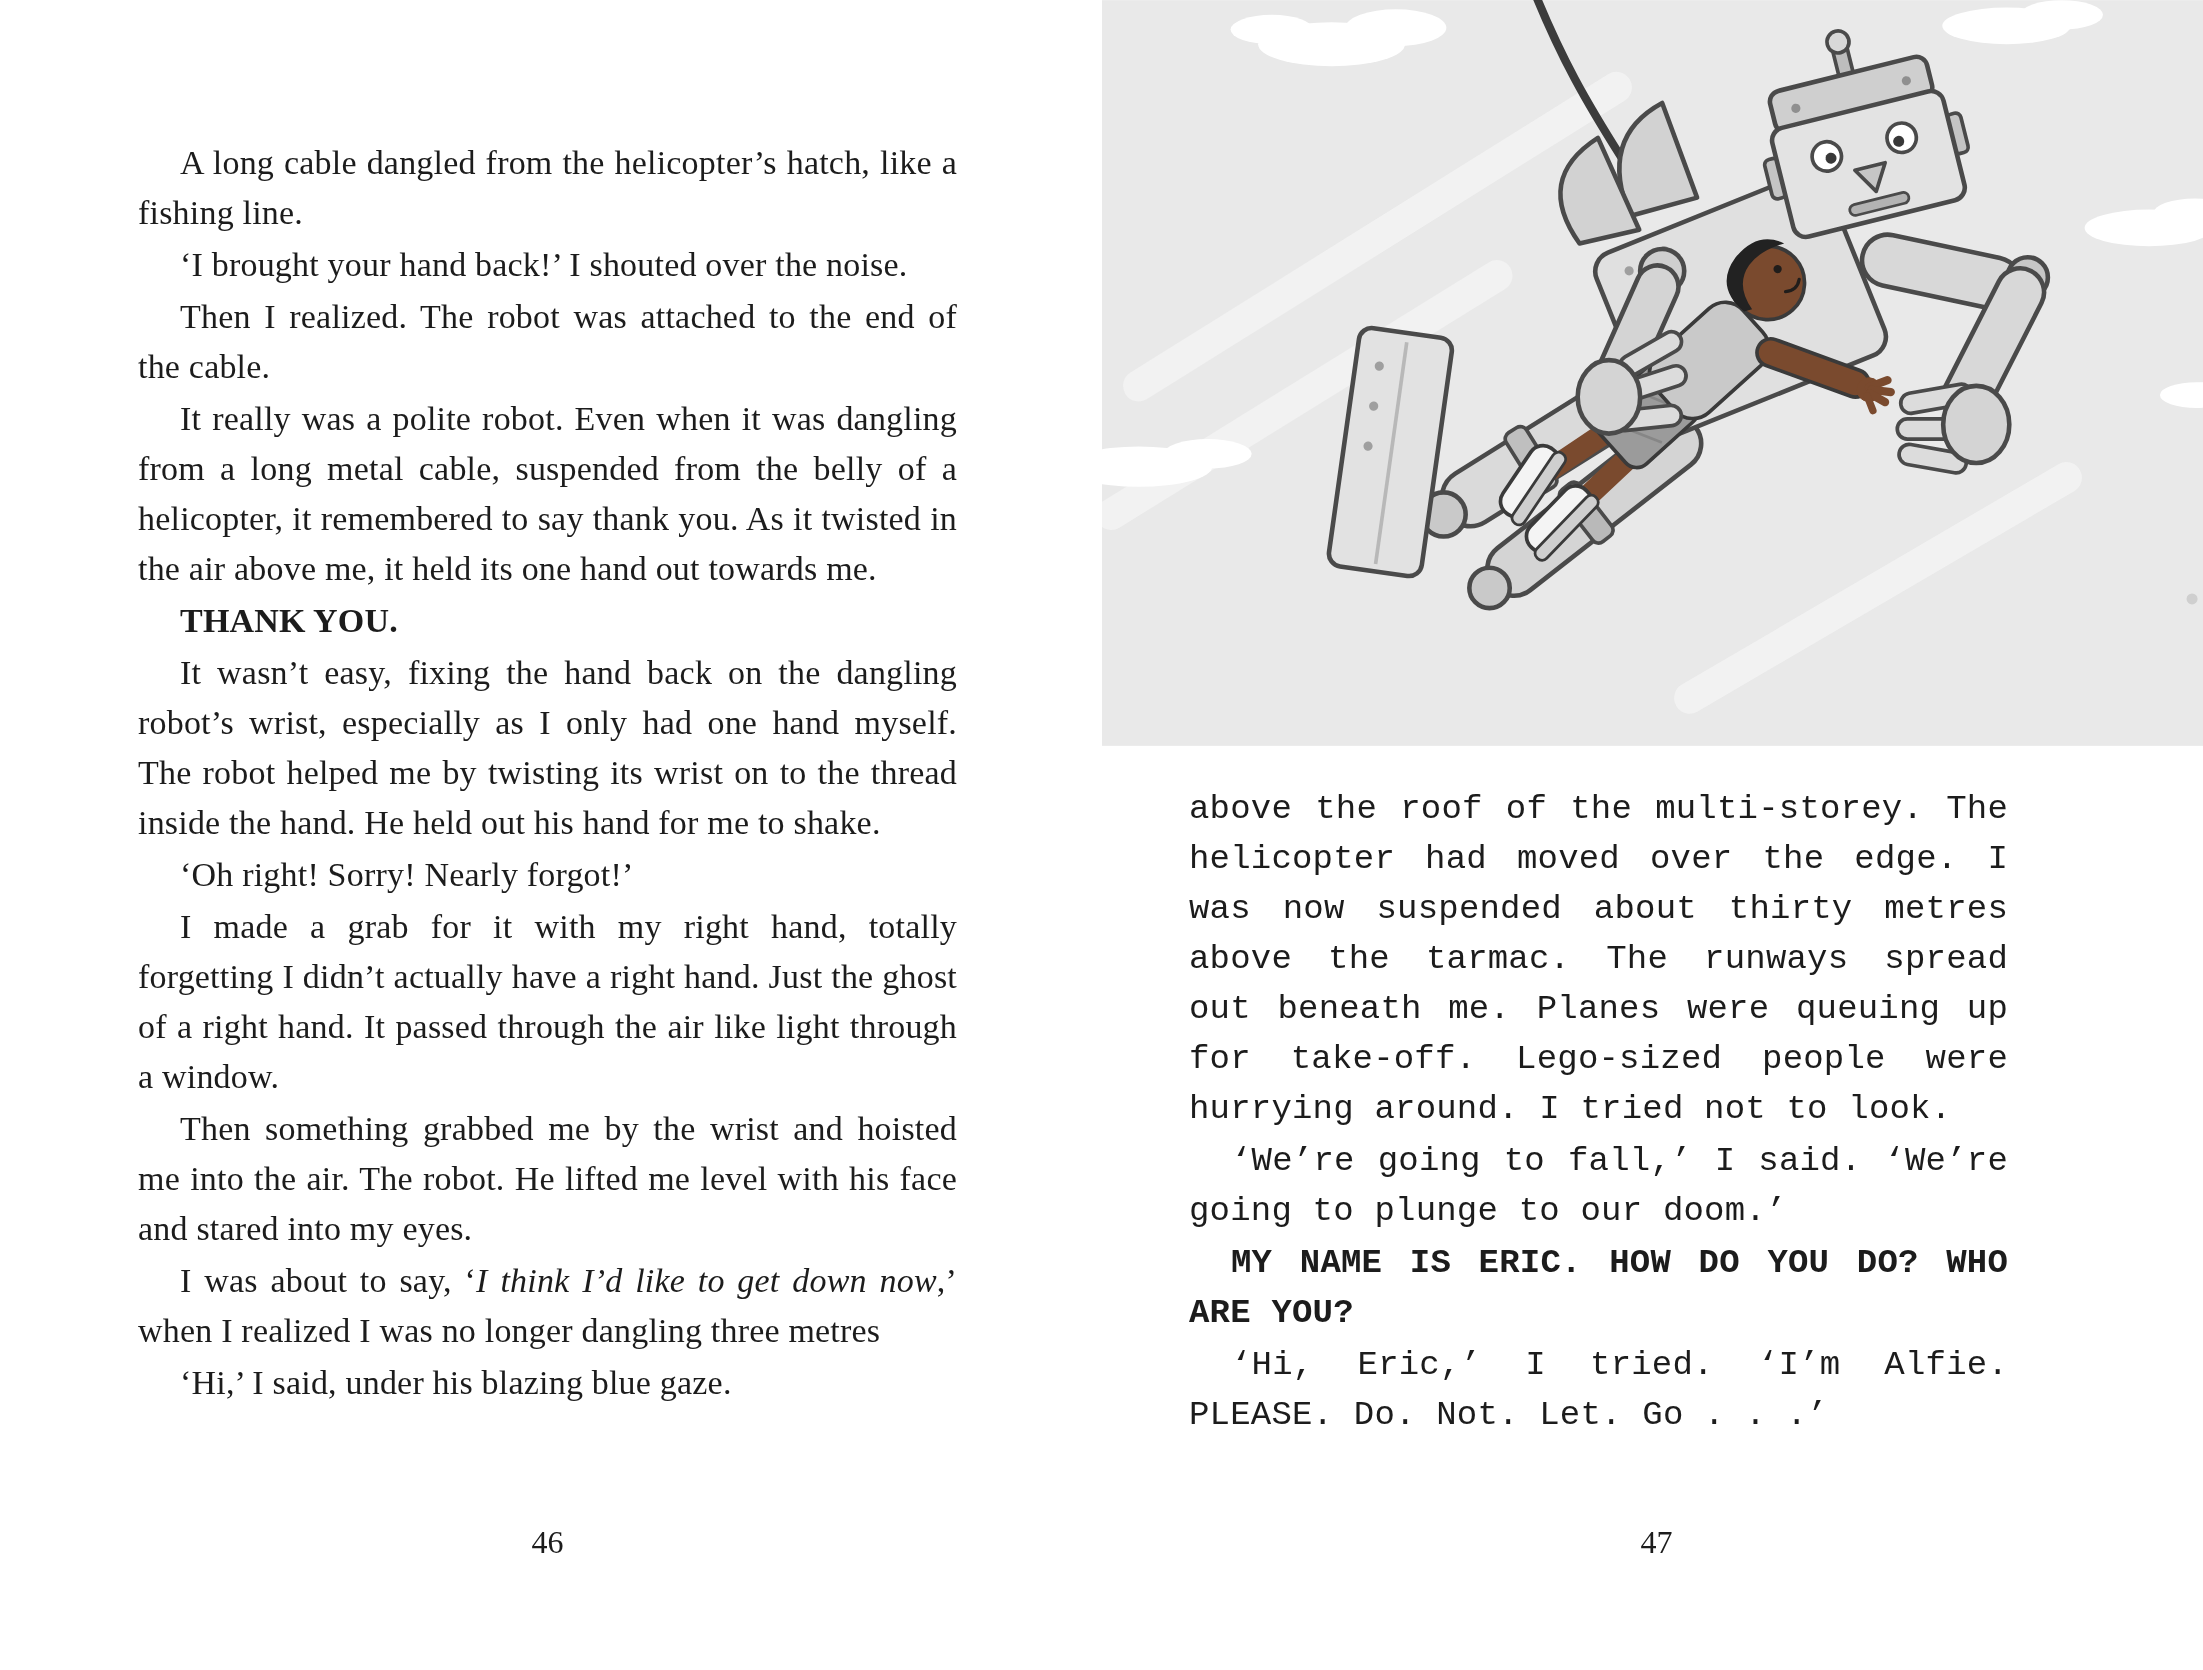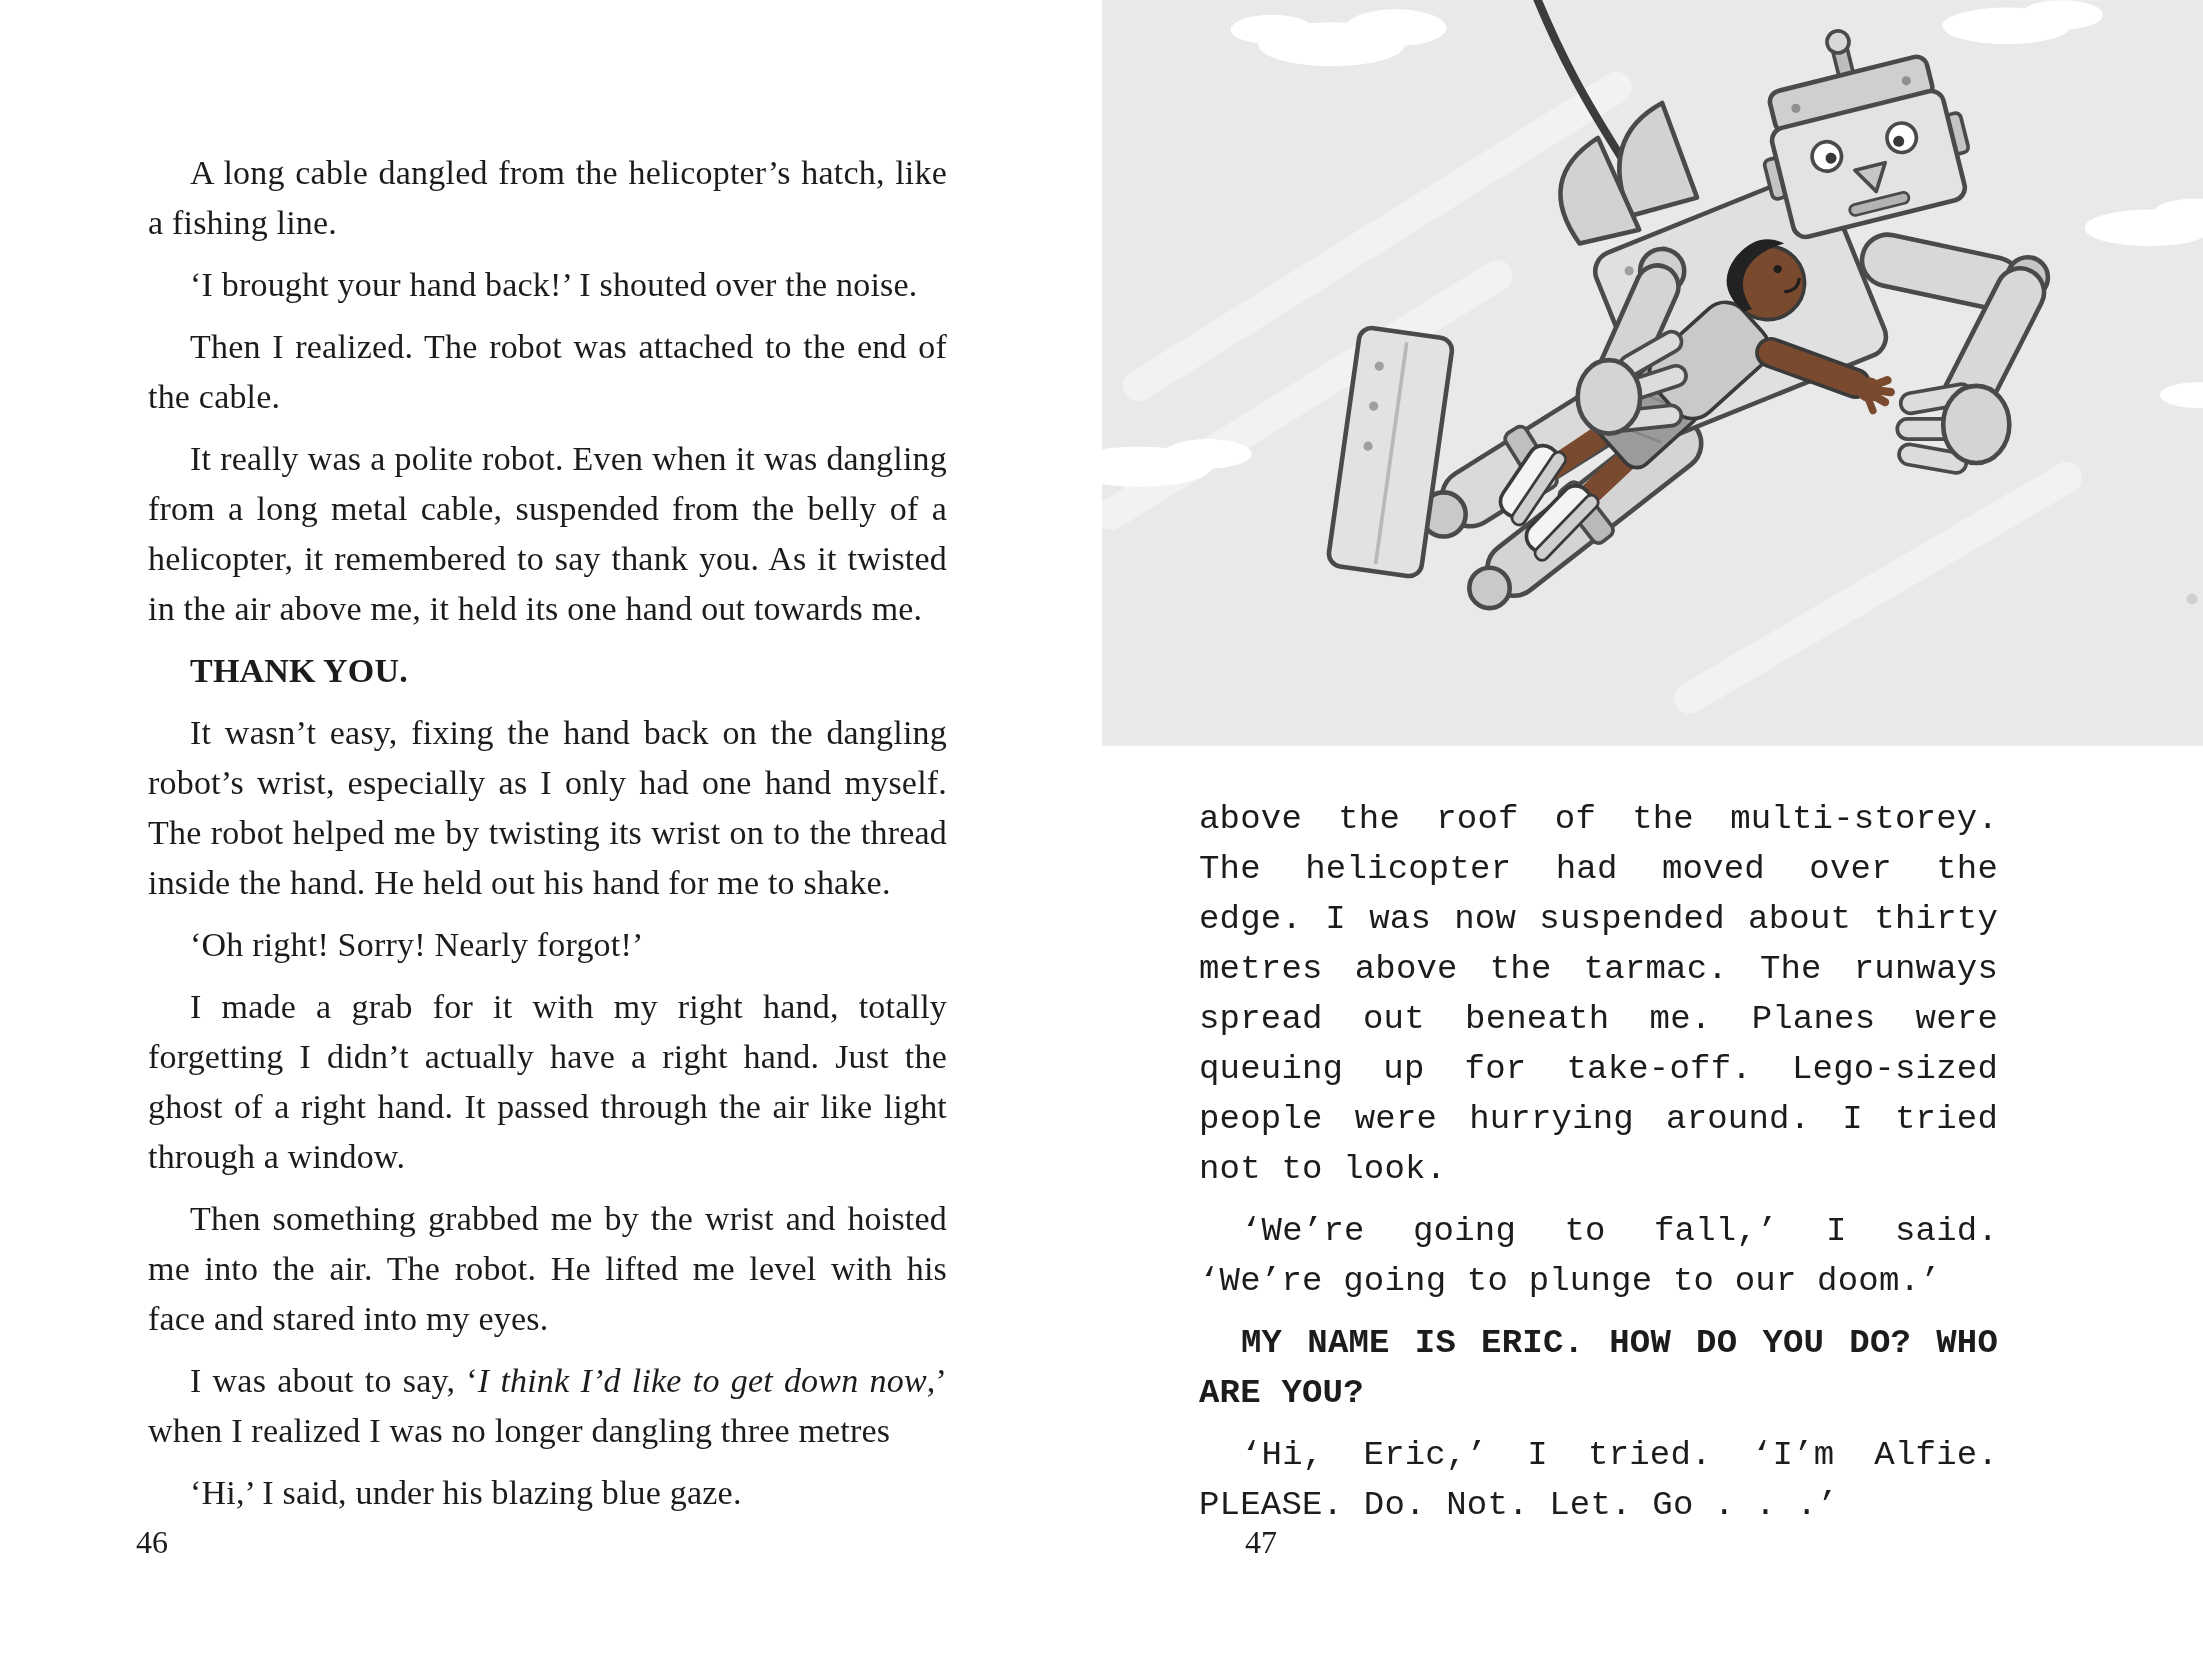--- a/index.html
+++ b/index.html
@@ -13,29 +13,30 @@
     font-family:"Liberation Serif", serif;
     color:#1c1c1c;
   }
   .text-col {
     position:absolute;
     text-align:justify;
     font-size:34px;
     line-height:50px;
     letter-spacing:0.2px;
   }
-  .text-col p { margin:12px; }
+  .text-col p { margin:2px; }
   p.indent { text-indent:42px; }
   p.bold { font-weight:bold; }
   .left-col  { left:136px;  top:136px; width:823px; }
   .right-col { left:1187px; top:782px; width:823px;font-family:Liberation Mono, monospace; }
   .page-num {
     position:absolute;
     top:1524px;
     width:823px;
+    text-align:center;
     font-size:32px;
   }
   .page-num.pn-left  { left:136px; }
   .page-num.pn-right { left:1245px; }
   .illo {
     position:absolute;
     left:1102px;
     top:0;
     width:1102px;
     height:746px;

